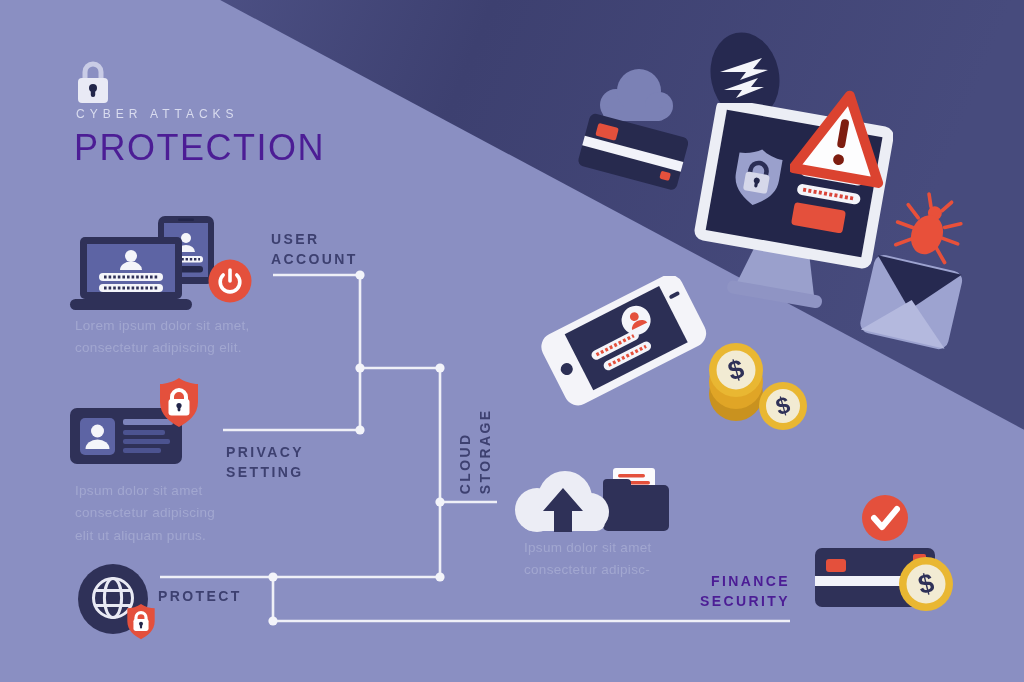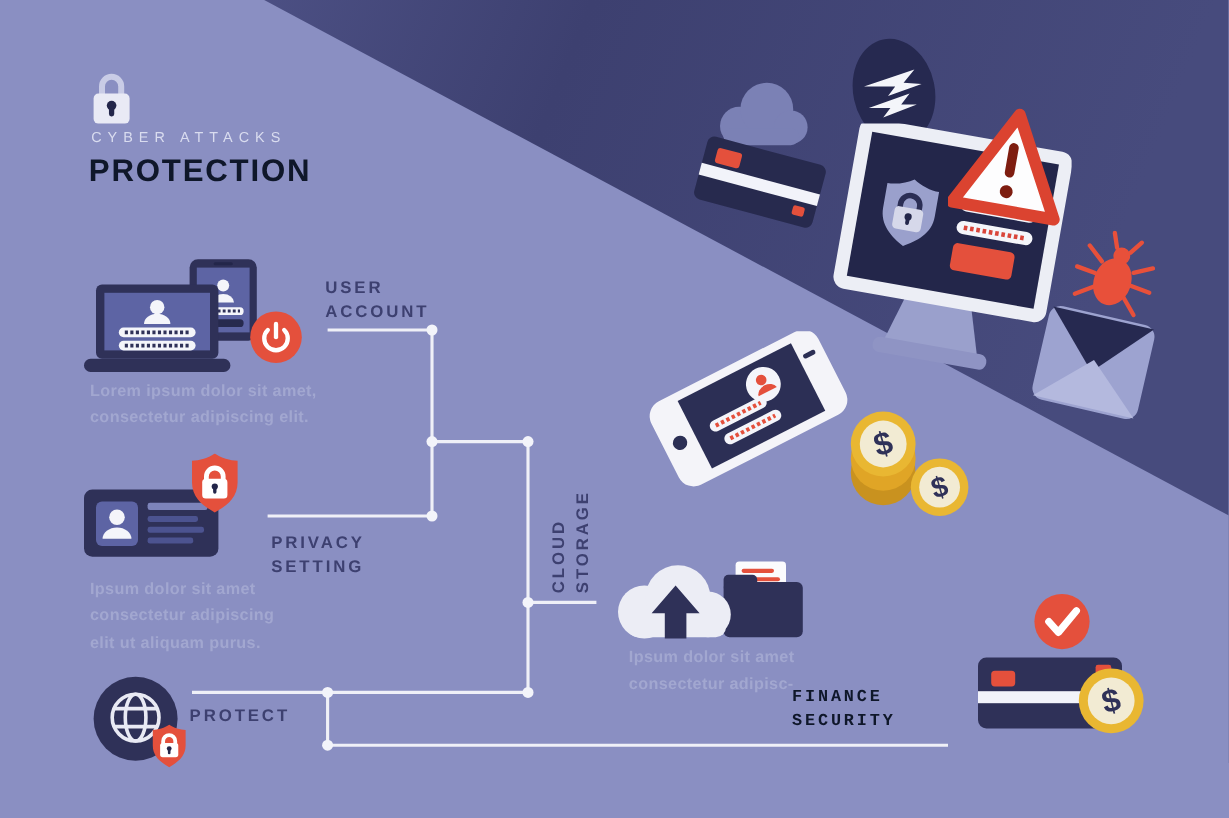--- a/index.html
+++ b/index.html
@@ -12,29 +12,29 @@
     position:absolute;inset:0;
     background:linear-gradient(112deg,#53578d 6%,#3d4070 38%,#474b7d 78%);
     clip-path:polygon(21.5% 0%,100% 0%,100% 63%);
   }
   .abs{position:absolute;}
   
   .eyebrow{
     color:#d9dcef;font-size:12px;font-weight:500;letter-spacing:5px;white-space:pre;
   }
   .main-title{
-    color:#0f172a;font-size:26px;font-weight:700;letter-spacing:1.5px;white-space:pre;
+    color:#4c1d95;font-size:36px;font-weight:400;letter-spacing:1.5px;white-space:pre;
   }
   .node-label{
     color:#3d4070;font-size:14px;font-weight:800;letter-spacing:2.4px;
     line-height:1.45;white-space:pre-line;
   }
-  .node-label.light{color:#0f172a;font-family:Liberation Mono, monospace;}
+  .node-label.light{color:#4c1d95;text-align:right;}
   .node-desc{
-    color:#a2a7d0;font-size:13.5px;font-weight:700;letter-spacing:.3px;
+    color:#a2a7d0;font-size:13.5px;font-weight:400;letter-spacing:.3px;
     line-height:1.65;white-space:pre-line;
   }
   .rot-label{
     transform:rotate(-90deg);transform-origin:center center;
     text-align:left;
   }
   svg{display:block;}
 </style>
 </head>
 <body>

